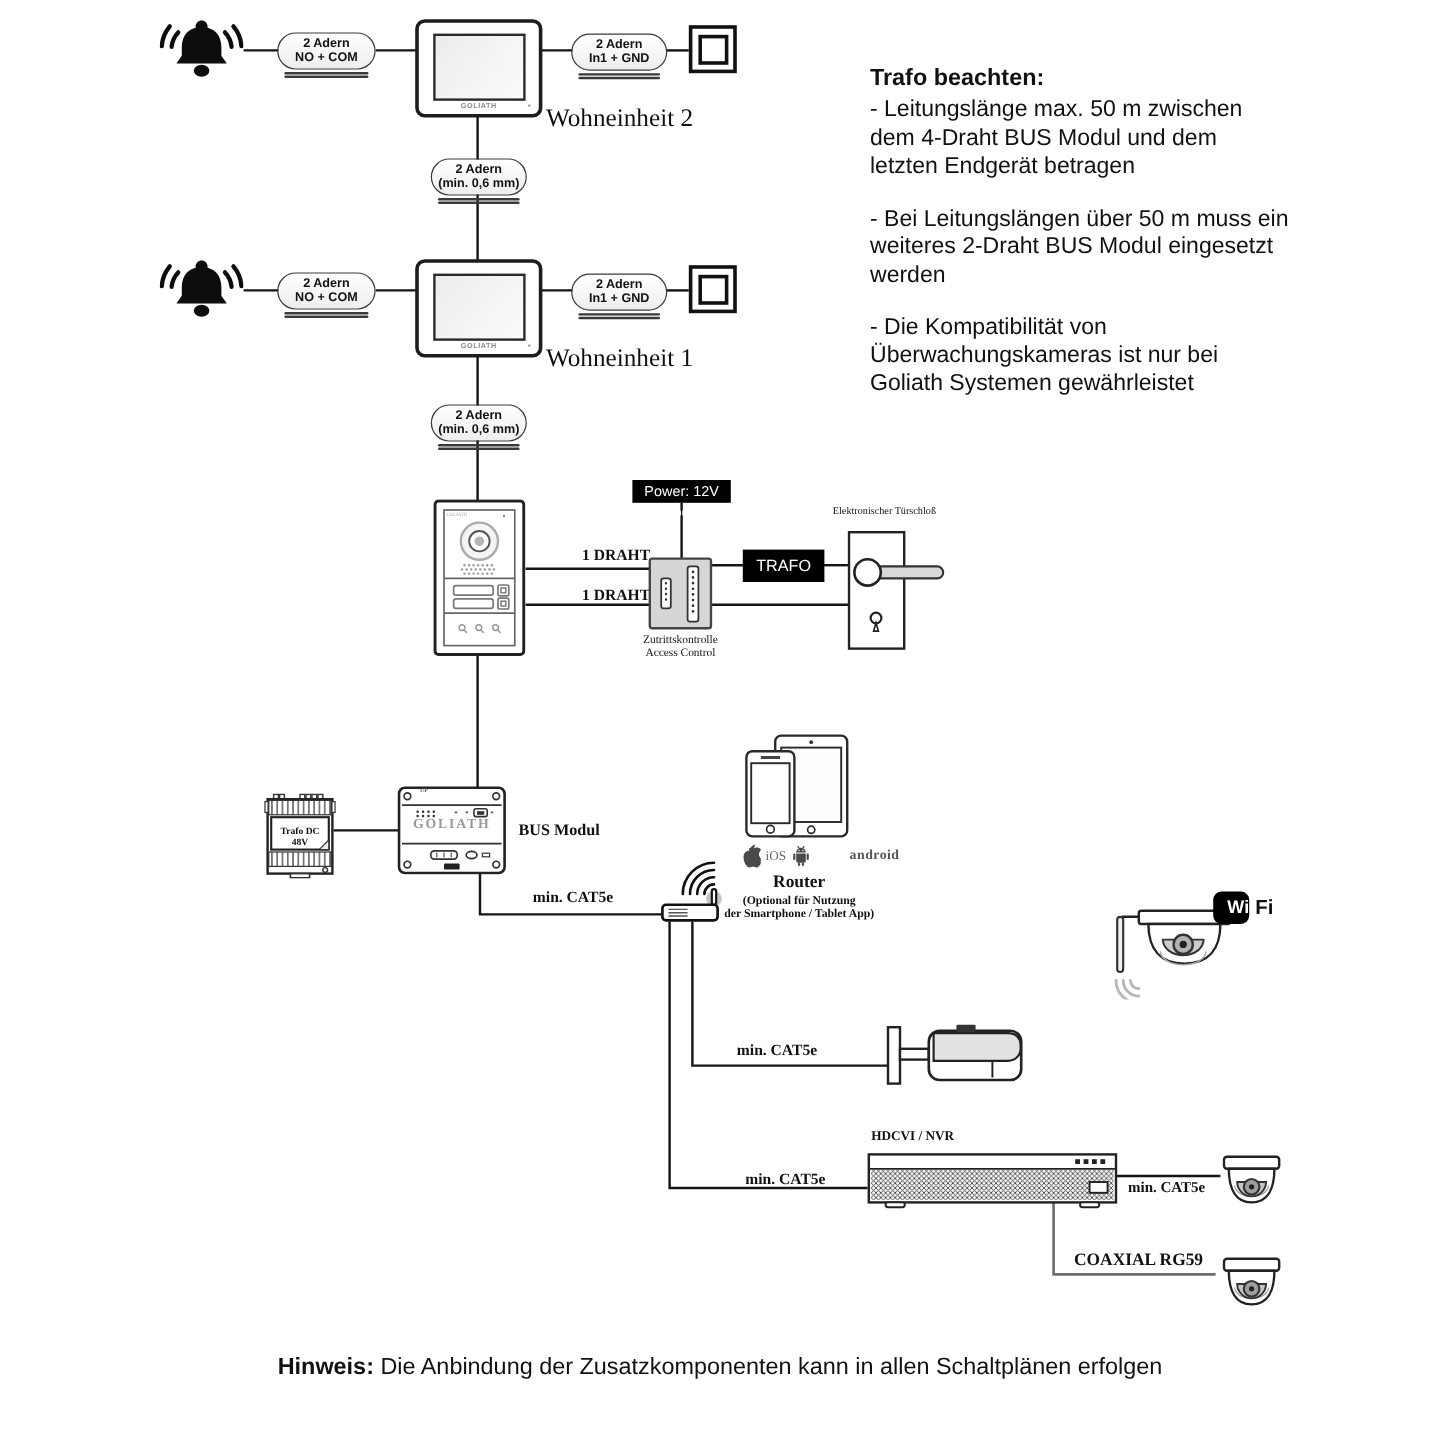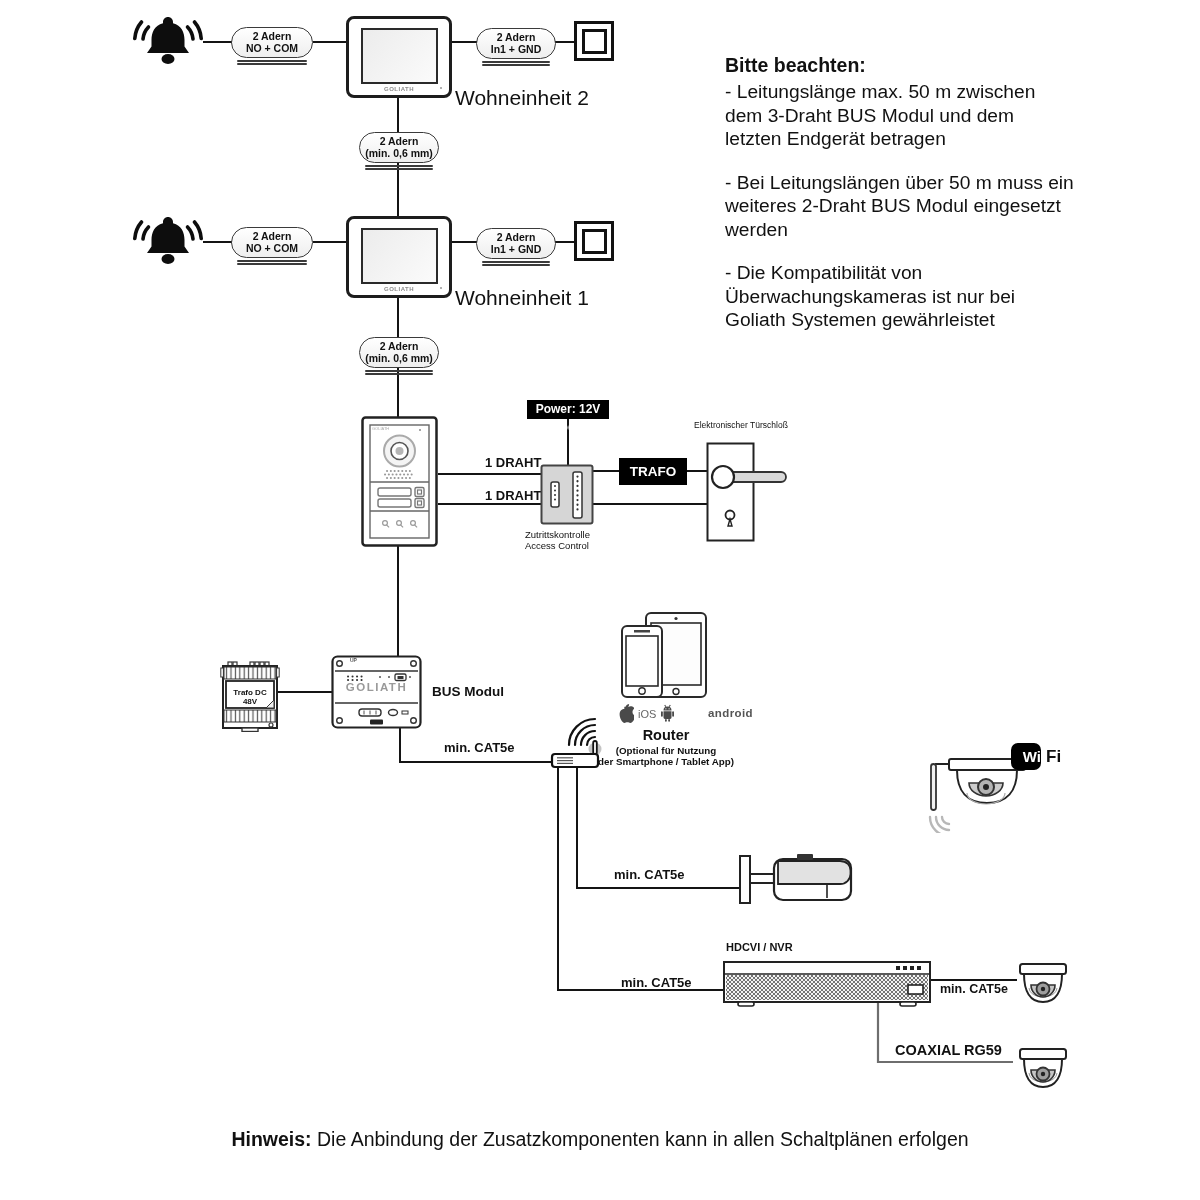--- a/index.html
+++ b/index.html
@@ -1,40 +1,40 @@
 <!DOCTYPE html>
 <html><head>
 <meta charset="utf-8">
 <style>
   html,body{margin:0;padding:0;background:#fff}
   .canvas{position:relative;width:1200px;height:1200px;background:#fff;overflow:hidden;
           font-family:"Liberation Sans",sans-serif;color:#111}
   .abs{position:absolute}
-  .t{position:absolute;font-family:Liberation Sans, sans-serif;color:#111;white-space:pre-line}
+  .t{position:absolute;font-family:Liberation Serif, serif;color:#111;white-space:pre-line}
   .b{font-weight:bold}
   
   .pill{position:absolute}
   .pill-box{border:1.7px solid #3a3a3a;border-radius:16px;background:linear-gradient(#ffffff,#eeeeee);
             text-align:center;font:bold 10.5px/11.5px "Liberation Sans",sans-serif;color:#111;
             padding:3px 2px;white-space:pre-line}
   .pill-under{height:1.7px;background:#3a3a3a;border-radius:2px;margin:1.9px auto 0;width:86%}
   
   .monitor{position:absolute;width:100px;height:76px;border:3px solid #1d1d1d;border-radius:8px;background:#fff}
   .monitor .screen{position:absolute;left:12px;top:9px;width:73px;height:52px;border:2px solid #2a2a2a;
                    background:linear-gradient(130deg,#ececec,#fbfbfb)}
   .monitor .brand{position:absolute;bottom:3px;left:0;width:100%;text-align:center;
                   font:bold 6px "Liberation Sans",sans-serif;color:#8a8a8a;letter-spacing:.5px}
   .monitor .pwr-dot{position:absolute;right:7px;bottom:6px;width:2.5px;height:2.5px;background:#999;border-radius:50%}
   
   .sq-outer{position:absolute;width:34px;height:34px;border:3px solid #111;background:#fff;
             display:flex;align-items:center;justify-content:center}
   .sq-inner{width:19px;height:19px;border:3px solid #111;background:#fff}
   
   .blackbox{position:absolute;background:#000;color:#fff;text-align:center;
-            font-family:"Liberation Sans",sans-serif;font-weight:bold}
+            font-family:"Liberation Sans",sans-serif;font-weight:normal}
   
   .wifi-wi{position:absolute;background:#000;color:#fff;border-radius:7px;width:30px;height:27px;
            text-align:right;font:bold 15px/27px "Liberation Sans",sans-serif}
   .wifi-fi{position:absolute;font:bold 17px "Liberation Sans",sans-serif;color:#111}
   .notes{position:absolute;left:725px;top:53px;width:364px}
   .notes h3{margin:0 0 3px 0;font:bold 19.5px/24px "Liberation Sans",sans-serif}
   .notes p{margin:0 0 20px 0;font:19.2px/23.5px "Liberation Sans",sans-serif;white-space:pre-line}
   .footer{position:absolute;left:0;right:0;top:1128px;text-align:center;
           font:19.5px "Liberation Sans",sans-serif;color:#111}
 </style>
@@ -192,21 +192,21 @@
   <div class="t b" style="left:485px;top:455px;font-size:13px">1 DRAHT</div>
   <div class="t b" style="left:485px;top:488px;font-size:13px">1 DRAHT</div>
 
   <svg class="abs" style="left:540px;top:464px" width="54" height="61">
     <rect x="1.5" y="1.5" width="51" height="58" rx="2" fill="#d6d6d6" stroke="#444" stroke-width="2"></rect>
     <rect x="11" y="18" width="8" height="25" rx="2" fill="#fff" stroke="#333" stroke-width="1.5"></rect>
     <line x1="15" y1="22" x2="15" y2="40" stroke="#333" stroke-width="2" stroke-linecap="round" stroke-dasharray="0.1 4.4"></line>
     <rect x="33" y="8" width="9" height="46" rx="2" fill="#fff" stroke="#333" stroke-width="1.5"></rect>
     <line x1="37.5" y1="12.5" x2="37.5" y2="50" stroke="#333" stroke-width="2.2" stroke-linecap="round" stroke-dasharray="0.1 4.6"></line>
   </svg>
-  <div class="t" style="left:525px;top:529px;width:84px;text-align:left;font-size:9.5px;line-height:11px">Zutrittskontrolle
+  <div class="t" style="left:525px;top:529px;width:84px;text-align:center;font-size:9.5px;line-height:11px">Zutrittskontrolle
 Access Control</div>
 
   <div class="blackbox" style="left:619px;top:458px;width:68px;height:27px;font-size:13.5px;line-height:27px">TRAFO</div>
 
   <div class="t" style="left:694px;top:420px;font-size:8.5px">Elektronischer Türschloß</div>
   <svg class="abs" style="left:706px;top:442px" width="84" height="102">
     <rect x="1.5" y="1.5" width="46" height="97" fill="#fff" stroke="#222" stroke-width="2"></rect>
     <rect x="17" y="30" width="63" height="10" rx="5" fill="#d9d9d9" stroke="#333" stroke-width="1.8"></rect>
     <circle cx="17" cy="35" r="11" fill="#fff" stroke="#222" stroke-width="2.2"></circle>
     <circle cx="24" cy="73" r="4.5" fill="none" stroke="#222" stroke-width="1.8"></circle>
@@ -356,23 +356,23 @@
 
   <svg class="abs" style="left:1012px;top:961px" width="62" height="54">
       <use href="#sym-dome"></use>
     </svg>
   <div class="t b" style="left:895px;top:1042px;font-size:14.5px">COAXIAL RG59</div>
   <svg class="abs" style="left:1012px;top:1046px" width="62" height="54">
       <use href="#sym-dome"></use>
     </svg>
 
   <div class="notes">
-    <h3>Bitte beachten:</h3>
+    <h3>Trafo beachten:</h3>
     <p>- Leitungslänge max. 50 m zwischen
-dem 3-Draht BUS Modul und dem
+dem 4-Draht BUS Modul und dem
 letzten Endgerät betragen</p>
     <p>- Bei Leitungslängen über 50 m muss ein
 weiteres 2-Draht BUS Modul eingesetzt
 werden</p>
     <p>- Die Kompatibilität von
 Überwachungskameras ist nur bei
 Goliath Systemen gewährleistet</p>
   </div>
 
   <div class="footer">

